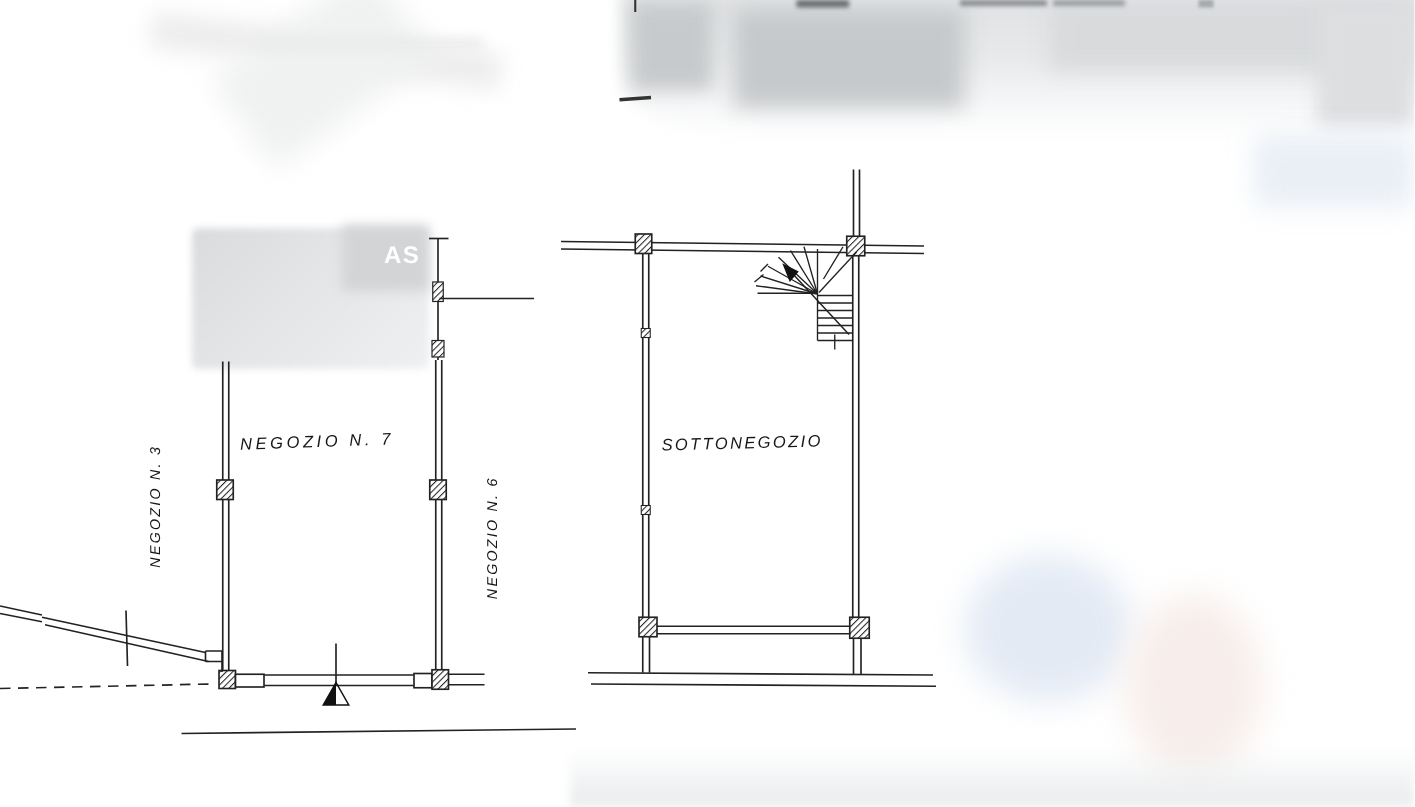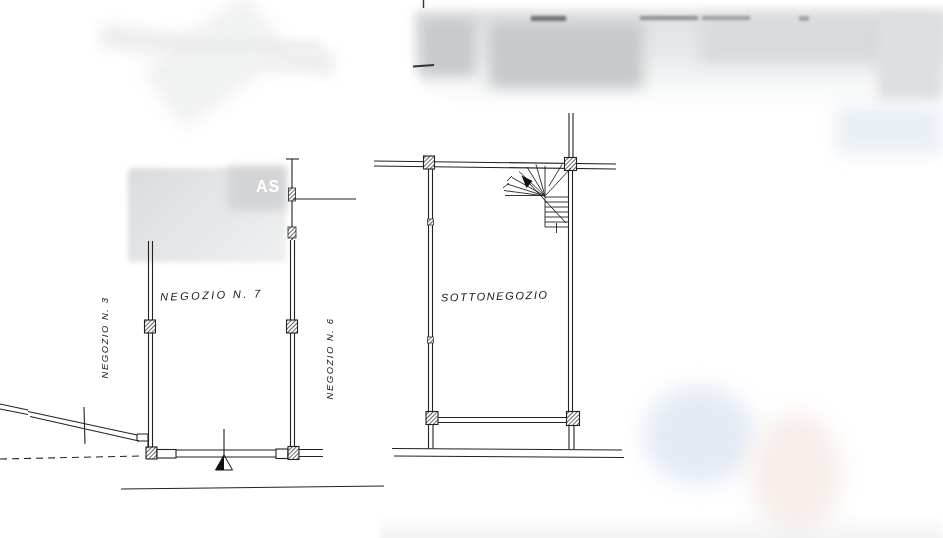--- a/index.html
+++ b/index.html
@@ -1,20 +1,20 @@
 <!DOCTYPE html>
 <html><head>
 <meta charset="utf-8">
 <style>
   html,body{margin:0;padding:0;background:#ffffff;}
   .page{
     position:relative;width:943px;height:538px;overflow:hidden;
     background:#ffffff;font-family:"Liberation Sans",sans-serif;
   }
-  .blur{position:absolute;pointer-events:none;margin-top:16px;}
+  .blur{position:absolute;pointer-events:none;}
   
   .wm-bar1{left:100px;top:22px;width:235px;height:24px;background:#ededee;filter:blur(7px);transform:rotate(7deg);}
   .wm-bar2{left:150px;top:8px;width:130px;height:74px;background:#f0f1f1;filter:blur(9px);transform:rotate(-36deg);}
   .wm-streak{left:172px;top:26px;width:150px;height:7px;background:#e9eaeb;filter:blur(4px);}
   
   .band-base{left:414px;top:-6px;width:535px;height:98px;filter:blur(5px);
     background:linear-gradient(180deg,#dfe1e3 0%,#e7e9ea 45%,#f5f6f7 74%,rgba(255,255,255,0) 100%);
     border-radius:0 0 60px 80px / 0 0 34px 42px;}
   .band-p1{left:421px;top:2px;width:54px;height:58px;background:#c7cacc;filter:blur(6px);}
   .band-p2{left:489px;top:6px;width:154px;height:66px;background:#c6c9cb;filter:blur(7px);}

